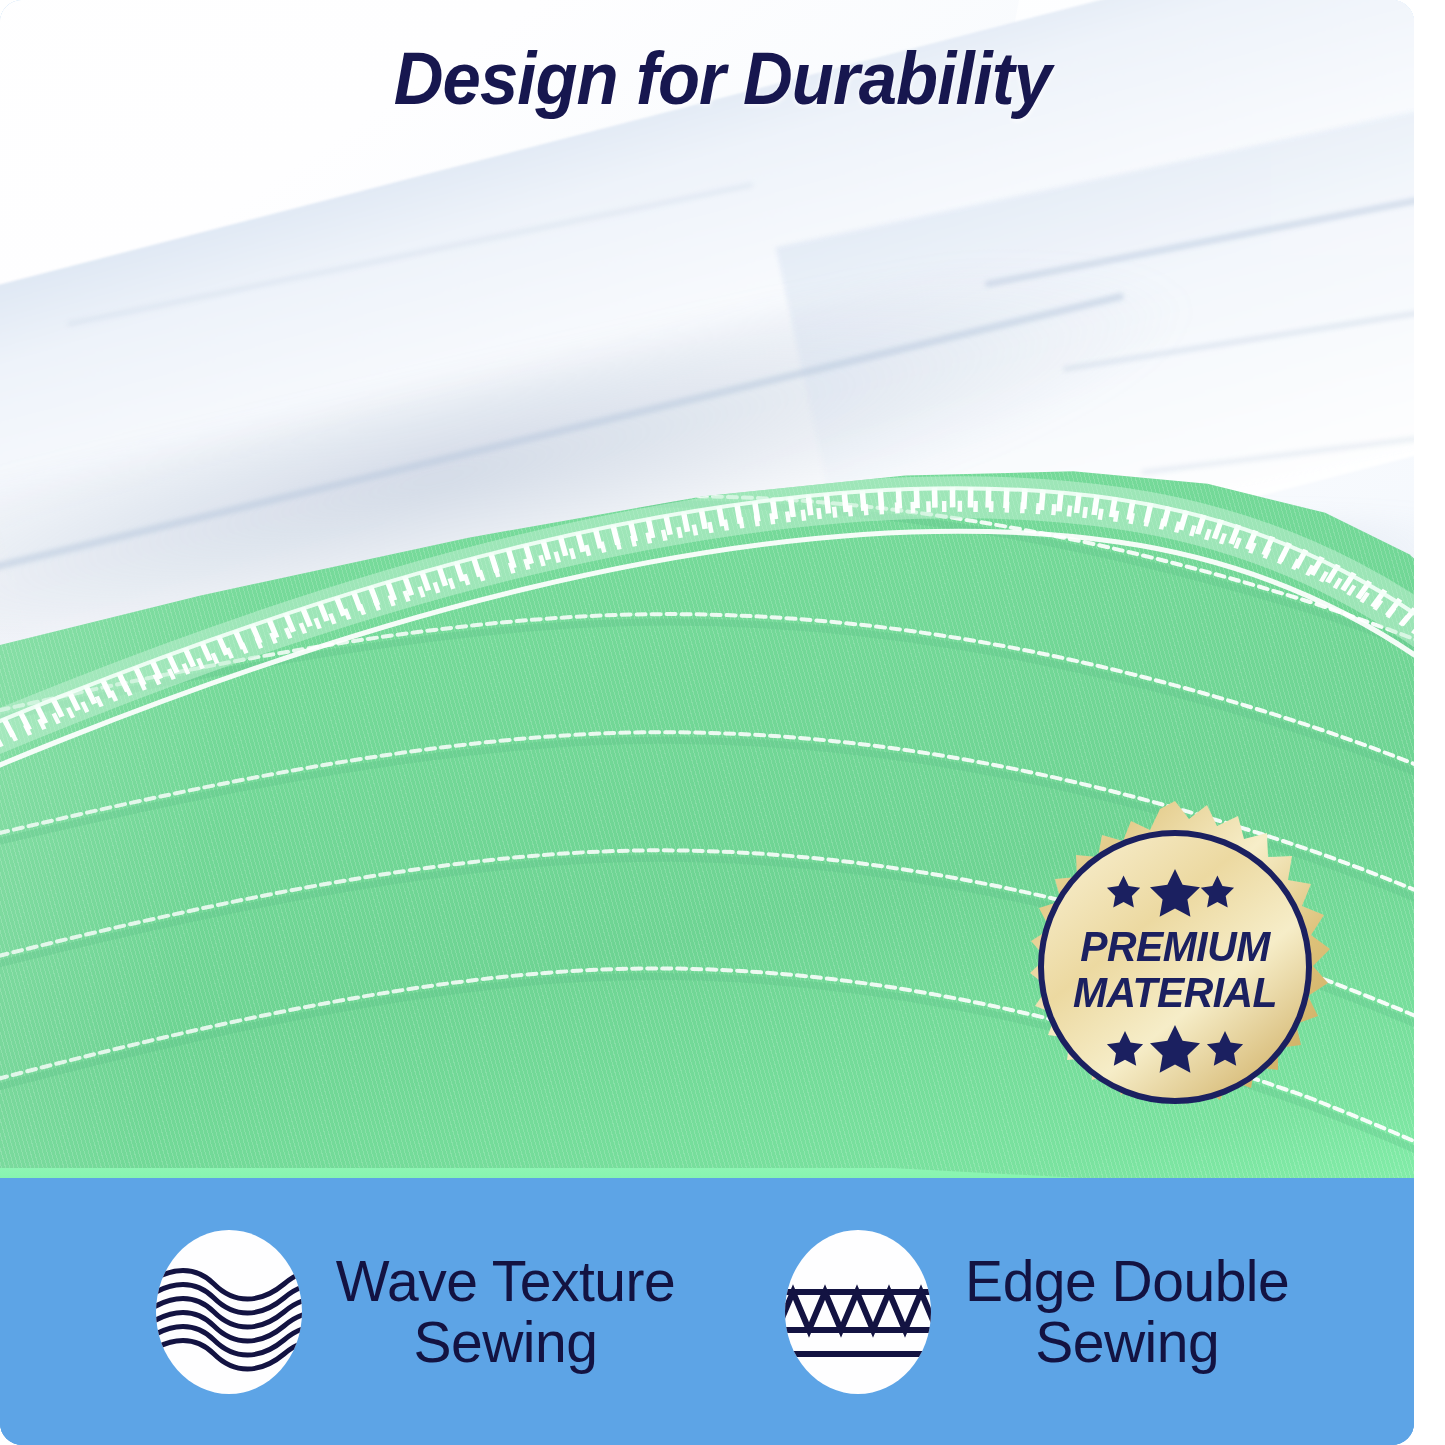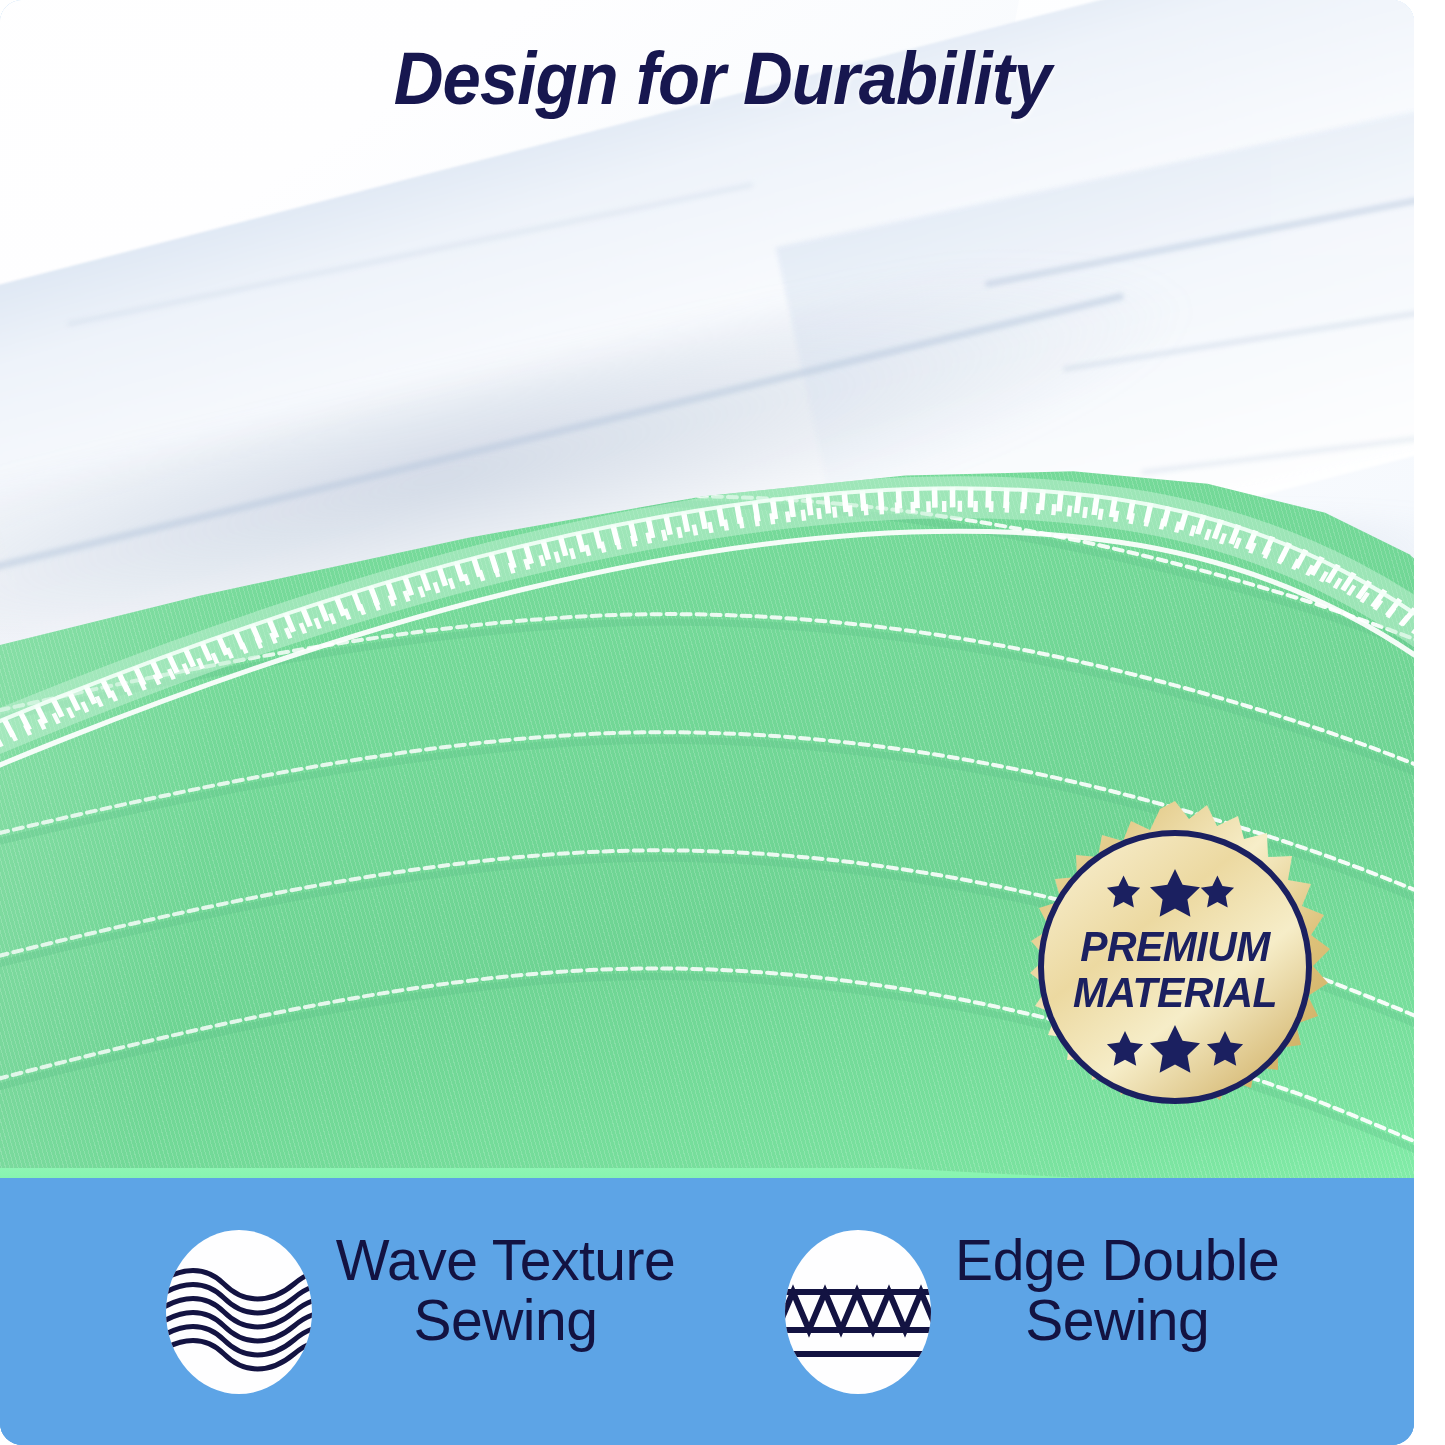--- a/index.html
+++ b/index.html
@@ -165,21 +165,21 @@
   }
 
   
   .banner{
     position:absolute;left:0;bottom:0;width:1445px;height:267px;
     background:#5da4e6;
     display:flex;align-items:center;justify-content:center;
     gap:110px;
   }
   .feature{
-    display:flex;gap:24px;
+    display:flex;align-items:center;gap:34px;
   }
   .f-icon{
     width:146px;height:164px;border-radius:50%;
     background:#fefeff;
     display:flex;align-items:center;justify-content:center;
     overflow:hidden;flex:none;
   }
   .f-icon svg{display:block;width:100%;height:100%;}
   .f-label{
     color:#131342;

